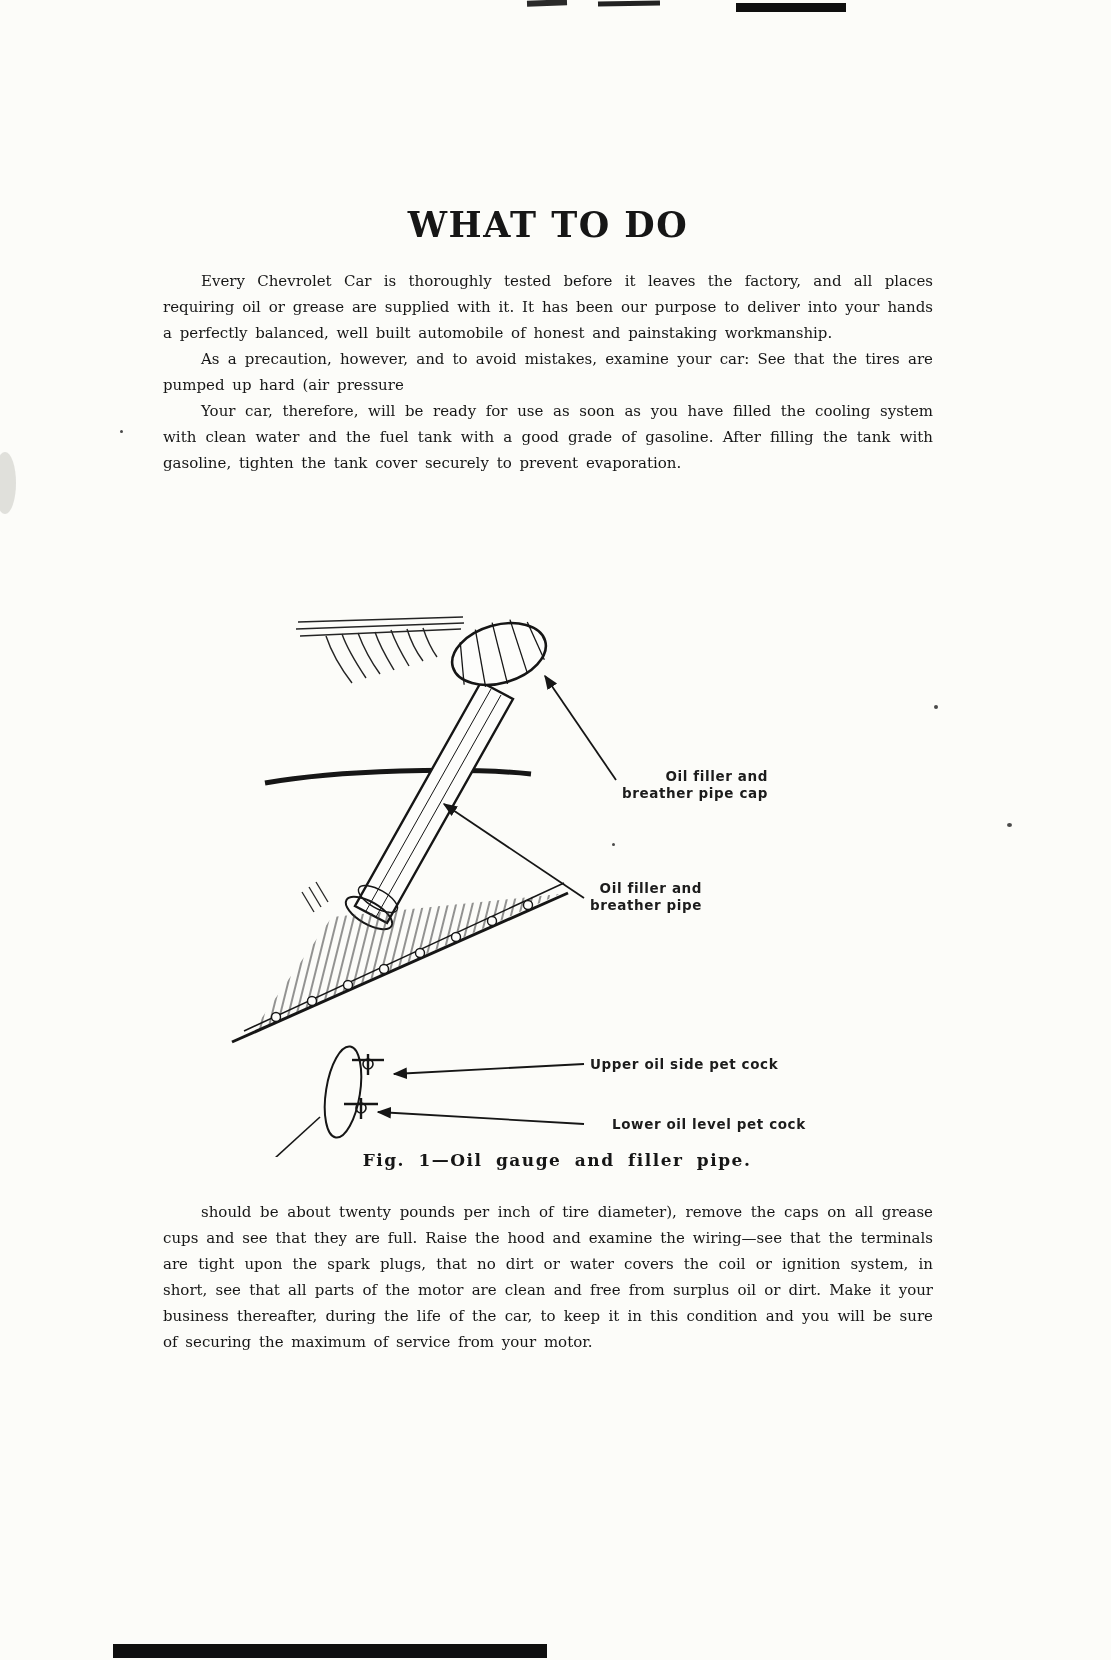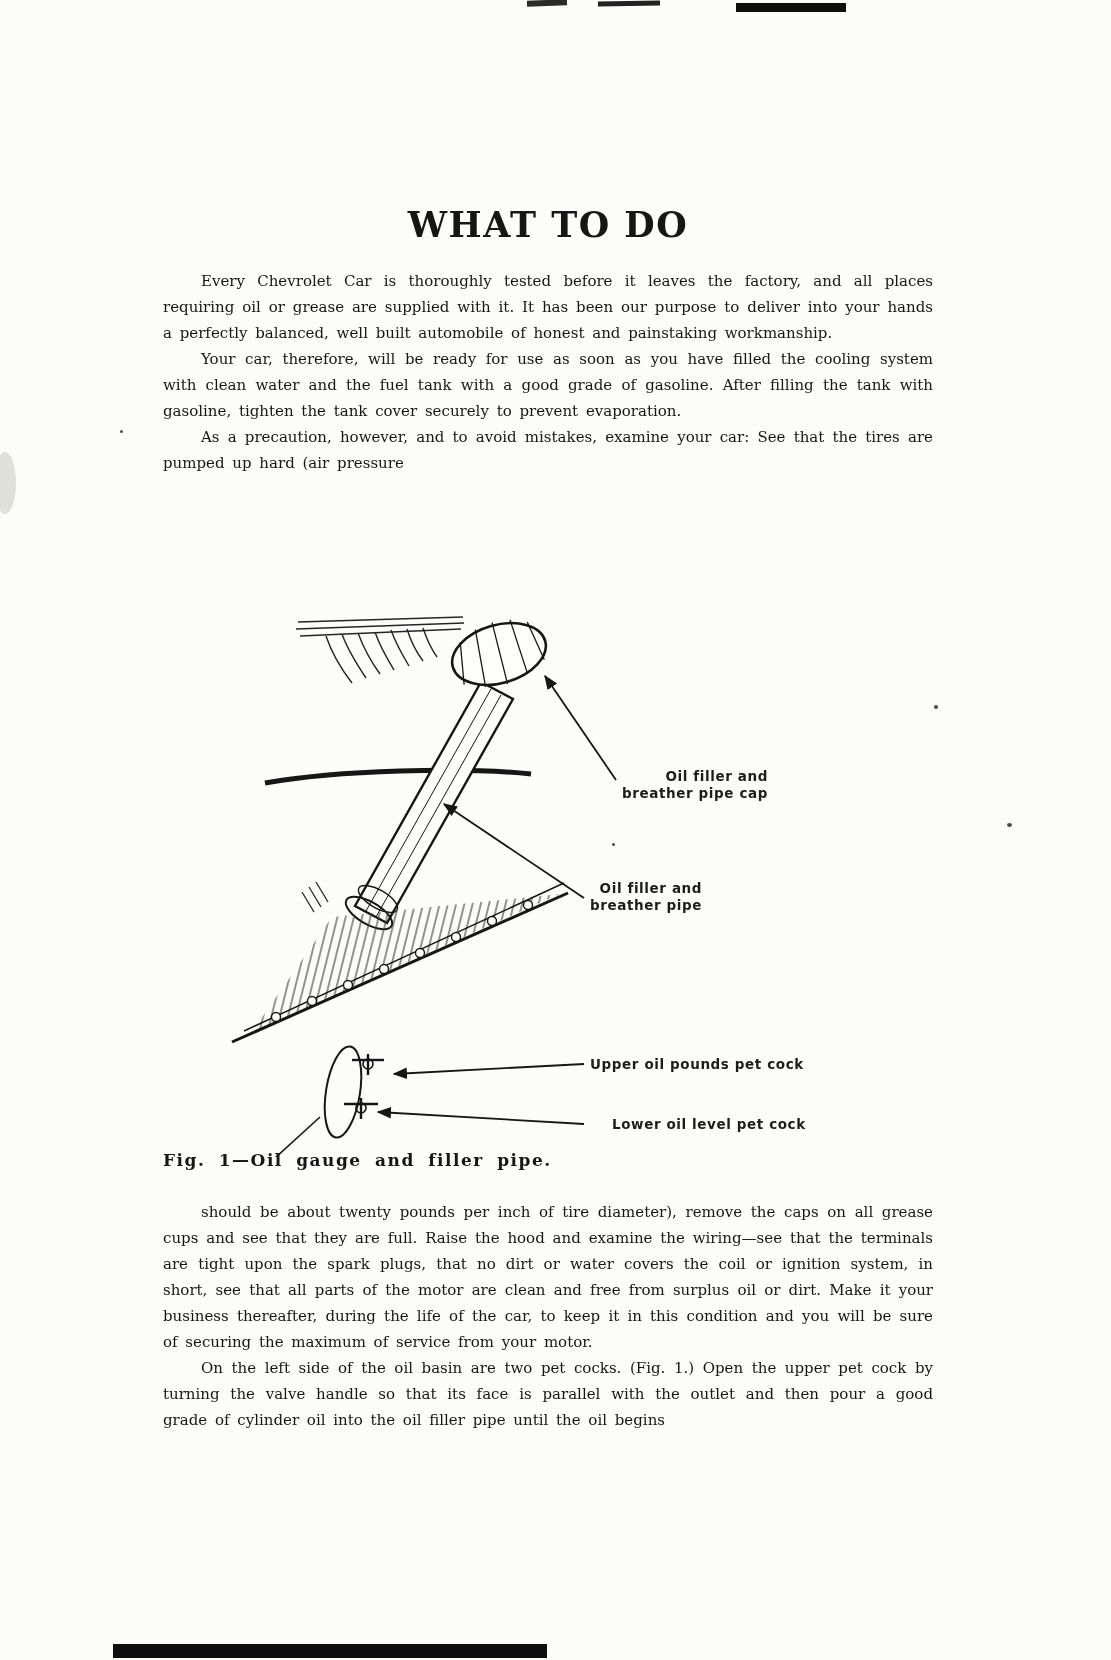--- a/index.html
+++ b/index.html
@@ -61,23 +61,24 @@
     white-space: nowrap;
   }
   .fig-label span { display: block; text-align: right; }
   .lbl-cap   { left: 394px; top: 156px; }
   .lbl-pipe  { left: 362px; top: 268px; }
   .lbl-upper { left: 362px; top: 444px; }
   .lbl-lower { left: 384px; top: 504px; }
 
   .fig-caption {
     position: absolute;
-    left: 163px;
+    left: 172px;
     top: 1150px;
     width: 770px;
+    text-align: center;
     font-size: 17px;
     font-weight: 700;
     letter-spacing: 1.5px;
     word-spacing: 6px;
   }
 </style>
 </head>
 <body>
 
 <div class="page">
@@ -90,22 +91,22 @@
   <div class="speck s2"></div>
   <div class="speck s3"></div>
   <div class="speck s4"></div>
   <div class="blob"></div>
 
   <div class="text-block" id="block-top">
     <h1 class="title">
       <span class="line1">WHAT TO DO</span>
     </h1>
     <p class="body">Every Chevrolet Car is thoroughly tested before it leaves the factory, and all places requiring oil or grease are supplied with it. It has been our purpose to deliver into your hands a perfectly balanced, well built automobile of honest and painstaking workmanship.</p>
+    <p class="body">As a precaution, however, and to avoid mistakes, examine your car:  See that the tires are pumped up hard (air pressure</p>
     <p class="body">Your car, therefore, will be ready for use as soon as you have filled the cooling system with clean water and the fuel tank with a good grade of gasoline. After filling the tank with gasoline, tighten the tank cover securely to prevent evaporation.</p>
-    <p class="body">As a precaution, however, and to avoid mistakes, examine your car:  See that the tires are pumped up hard (air pressure</p>
   </div>
 
   <div class="figure">
     <svg class="fig-svg" width="705" height="545" viewBox="0 0 705 545">
       <defs>
         <marker id="arrowhead" viewBox="0 0 10 10" refX="9" refY="5" markerWidth="8" markerHeight="8" orient="auto">
           <path d="M0,1 L10,5 L0,9 z" fill="#161616"></path>
         </marker>
         <pattern id="hatch" width="8" height="8" patternUnits="userSpaceOnUse" patternTransform="rotate(14)">
           <line x1="4" y1="0" x2="4" y2="8" stroke="#3a3a3a" stroke-width="1.1"></line>
@@ -188,27 +189,26 @@
 
     <div class="fig-label lbl-cap">
       <span>Oil filler and</span>
       <span>breather pipe cap</span>
     </div>
     <div class="fig-label lbl-pipe">
       <span>Oil filler and</span>
       <span>breather pipe</span>
     </div>
     <div class="fig-label lbl-upper">
-      <span>Upper oil pounds pet cock</span>
+      <span>Upper oil side pet cock</span>
     </div>
     <div class="fig-label lbl-lower">
       <span>Lower oil level pet cock</span>
     </div>
   </div>
 
   <div class="fig-caption">Fig. 1—Oil gauge and filler pipe.</div>
 
   <div class="text-block" id="block-bottom">
     <p class="body">should be about twenty pounds per inch of tire diameter), remove the caps on all grease cups and see that they are full. Raise the hood and examine the wiring—see that the terminals are tight upon the spark plugs, that no dirt or water covers the coil or ignition system, in short, see that all parts of the motor are clean and free from surplus oil or dirt. Make it your business thereafter, during the life of the car, to keep it in this condition and you will be sure of securing the maximum of service from your motor.</p>
-    <p class="body">On the left side of the oil basin are two pet cocks. (Fig. 1.) Open the upper pet cock by turning the valve handle so that its face is parallel with the outlet and then pour a good grade of cylinder oil into the oil filler pipe until the oil begins</p>
   </div>
 
 </div>
 
 </body></html>

